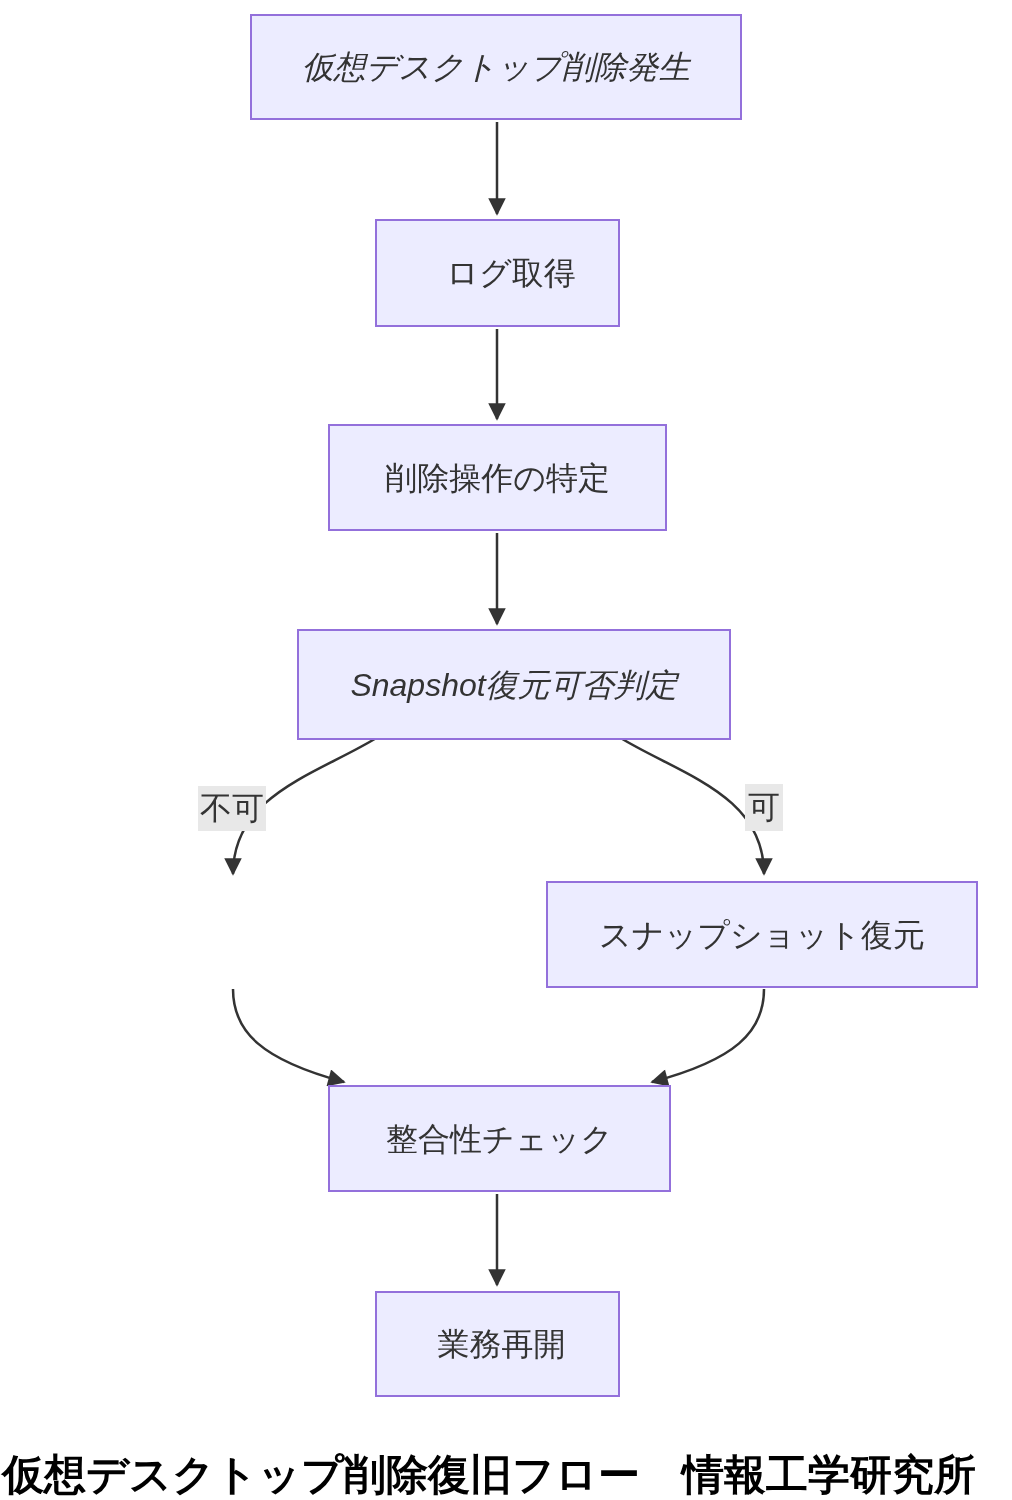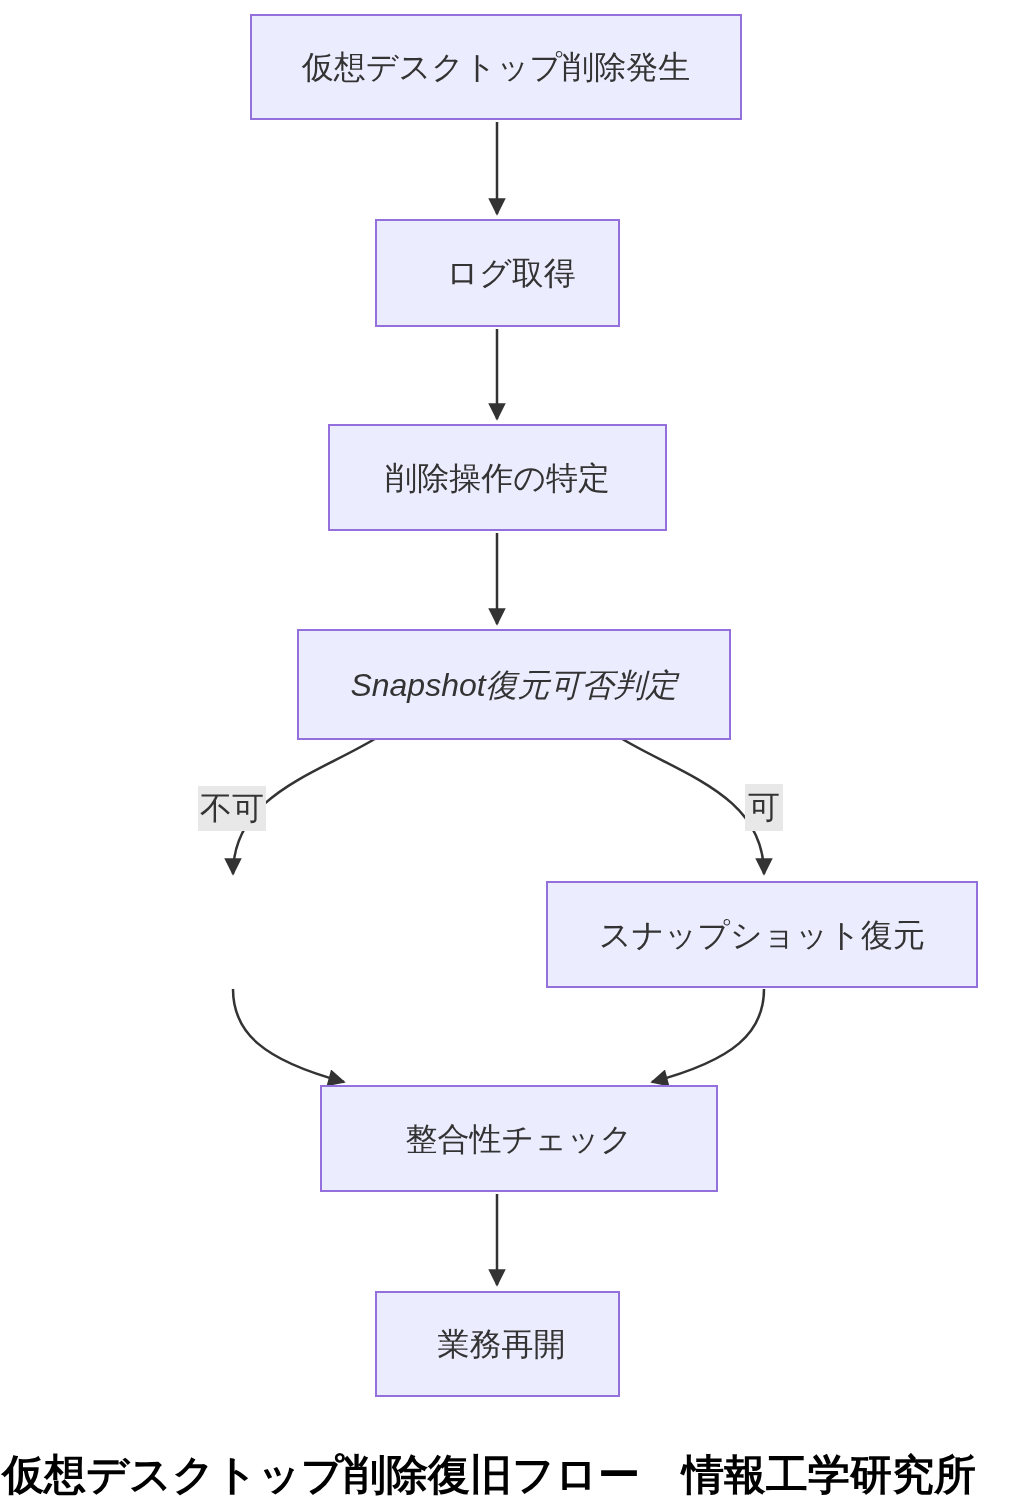--- a/index.html
+++ b/index.html
@@ -86,34 +86,34 @@
     <path class="edge" marker-end="url(#arrow)" d="M497 122 L497 214"></path>
     <path class="edge" marker-end="url(#arrow)" d="M497 329 L497 419"></path>
     <path class="edge" marker-end="url(#arrow)" d="M497 533 L497 624"></path>
     <path class="edge" marker-end="url(#arrow)" d="M378 737 C318 774, 233 794, 233 874"></path>
     <path class="edge" marker-end="url(#arrow)" d="M619 737 C679 774, 764 794, 764 874"></path>
     <path class="edge" marker-end="url(#arrow)" d="M233 989 C233 1032, 262 1060, 344 1082"></path>
     <path class="edge" marker-end="url(#arrow)" d="M764 989 C764 1032, 735 1060, 652 1082"></path>
     <path class="edge" marker-end="url(#arrow)" d="M497 1194 L497 1285"></path>
   </svg>
 
-  <div class="node" style="left:250px; top:14px; width:492px; height:106px;">仮想デスクトップ削除発生</div>
+  <div class="node" style="left:250px; top:14px; width:492px; height:106px;font-style:italic;">仮想デスクトップ削除発生</div>
 
   <div class="node" style="left:375px; top:219px; width:245px; height:108px;padding-left:27px;">ログ取得</div>
 
   <div class="node" style="left:328px; top:424px; width:339px; height:107px;">削除操作の特定</div>
 
   <div class="node" style="left:297px; top:629px; width:434px; height:111px;font-style:italic;">Snapshot復元可否判定</div>
 
   <div class="edge-label" style="left:198px; top:786px; width:68px; height:45px;">不可</div>
 
   <div class="edge-label" style="left:745px; top:784px; width:38px; height:47px;">可</div>
 
 
   <div class="node" style="left:546px; top:881px; width:432px; height:107px;">スナップショット復元</div>
 
-  <div class="node" style="left:320px; top:1085px; width:398px; height:107px;">整合性チェック</div>
+  <div class="node" style="left:328px; top:1085px; width:343px; height:107px;">整合性チェック</div>
 
   <div class="node" style="left:375px; top:1291px; width:245px; height:106px;padding-left:8px;">業務再開</div>
 
   <div class="caption">仮想デスクトップ削除復旧フロー　情報工学研究所</div>
 
 </div>
 
 </body></html>

